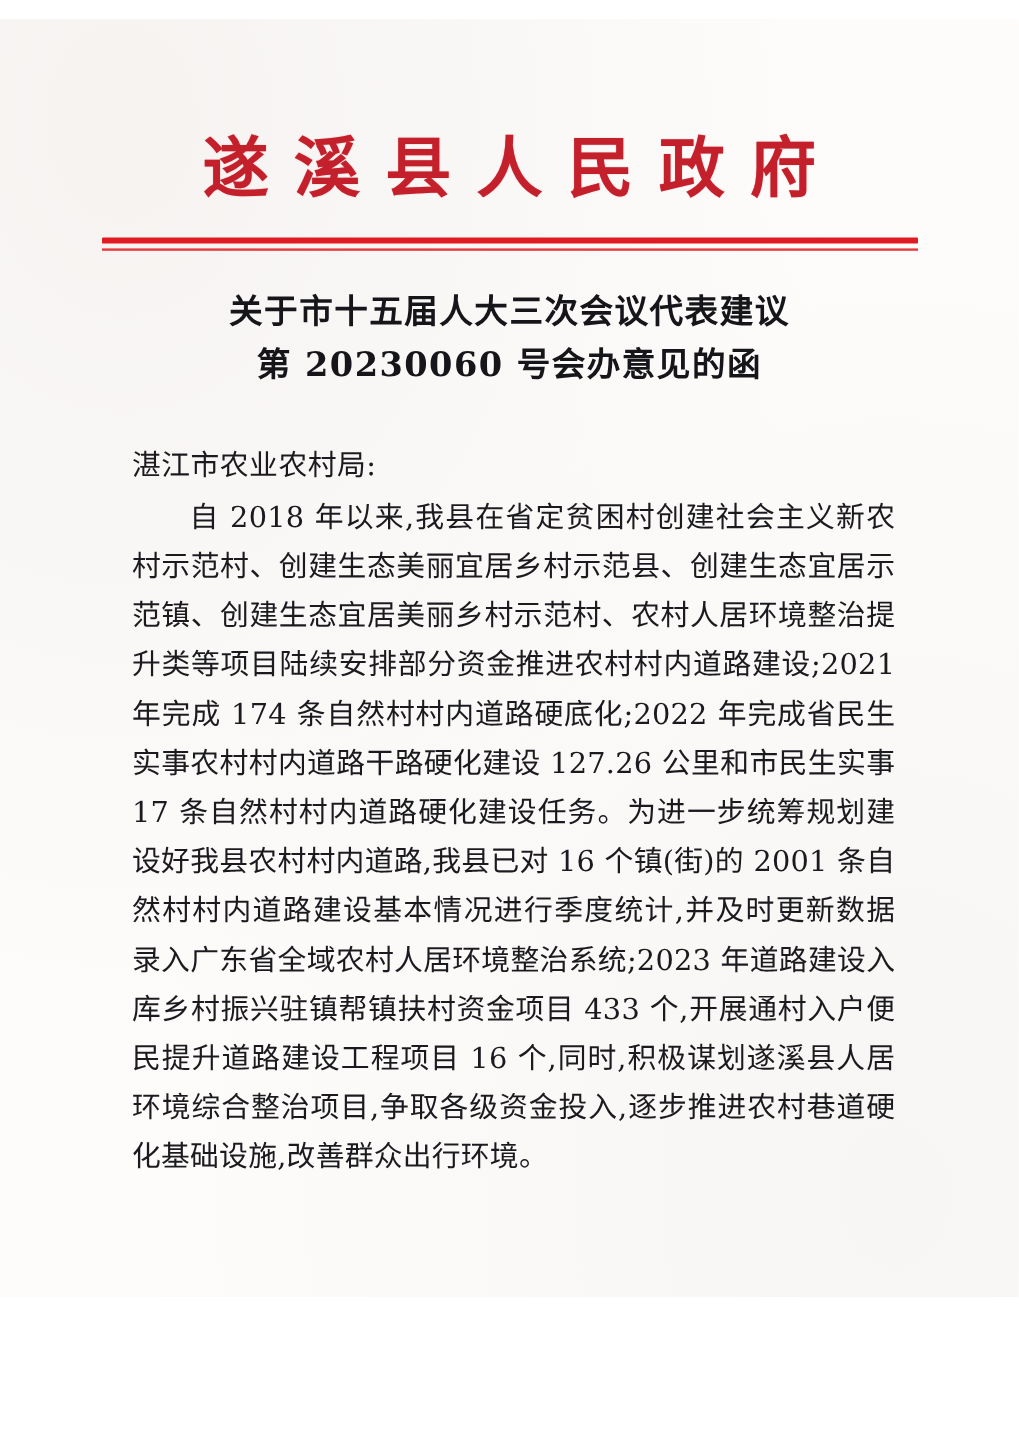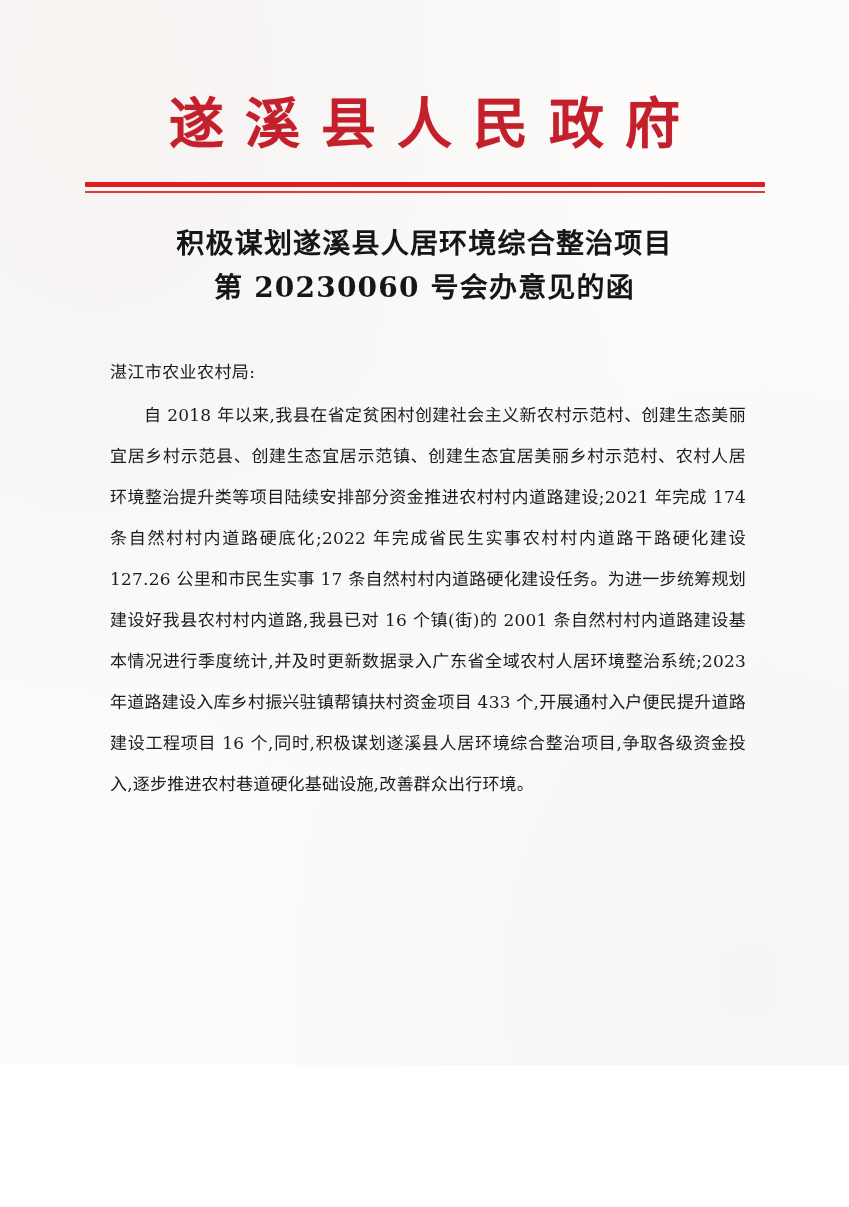--- a/index.html
+++ b/index.html
@@ -6,21 +6,21 @@
   html, body {
     margin: 0;
     padding: 0;
     background: #ffffff;
   }
 
   #page {
     position: relative;
     width: 849px;
     height: 1065px;
-    margin: 0 auto;
+    margin: 16px auto;
     background: #fdfcfb;
     overflow: hidden;
     font-family: "DejaVu Serif", "Liberation Serif", serif;
     
     background-image:
       radial-gradient(ellipse at 12% 8%, rgba(245,242,240,0.9) 0%, rgba(253,252,251,0) 55%),
       radial-gradient(ellipse at 88% 92%, rgba(246,244,242,0.8) 0%, rgba(253,252,251,0) 60%);
   }
 
   
@@ -93,21 +93,21 @@
   .doc-title .tline { display: block; white-space: nowrap; }
 
   
   .body-block {
     position: absolute;
     left: 110px;
     top: 352px;
     width: 636px;
     color: #1b1b1f;
     font-family: "DejaVu Serif", "Liberation Serif", serif;
-    font-size: 17px;
+    font-size: 24px;
     line-height: 41px;
     text-align: justify;
     text-justify: inter-character;
   }
 
   .addressee {
     margin: 0 0 2px 0;
     letter-spacing: 0.4px;
   }
 
@@ -125,21 +125,21 @@
 <div id="page">
 
   <div class="masthead">遂溪县人民政府</div>
 
   <div class="rule-top">
     <div class="bar-thick"></div>
     <div class="bar-thin"></div>
   </div>
 
   <div class="doc-title">
-    <span class="tline">积极谋划遂溪县人居环境综合整治项目</span>
+    <span class="tline">关于市十五届人大三次会议代表建议</span>
     <span class="tline">第 20230060 号会办意见的函</span>
   </div>
 
   <div class="body-block">
 
     <p class="addressee">湛江市农业农村局:</p>
 
 
     <p class="para">自 2018 年以来,我县在省定贫困村创建社会主义新农村示范村、创建生态美丽宜居乡村示范县、创建生态宜居示范镇、创建生态宜居美丽乡村示范村、农村人居环境整治提升类等项目陆续安排部分资金推进农村村内道路建设;2021 年完成 174 条自然村村内道路硬底化;2022 年完成省民生实事农村村内道路干路硬化建设 127.26 公里和市民生实事 17 条自然村村内道路硬化建设任务。为进一步统筹规划建设好我县农村村内道路,我县已对 16 个镇(街)的 2001 条自然村村内道路建设基本情况进行季度统计,并及时更新数据录入广东省全域农村人居环境整治系统;2023 年道路建设入库乡村振兴驻镇帮镇扶村资金项目 433 个,开展通村入户便民提升道路建设工程项目 16 个,同时,积极谋划遂溪县人居环境综合整治项目,争取各级资金投入,逐步推进农村巷道硬化基础设施,改善群众出行环境。</p>
 

